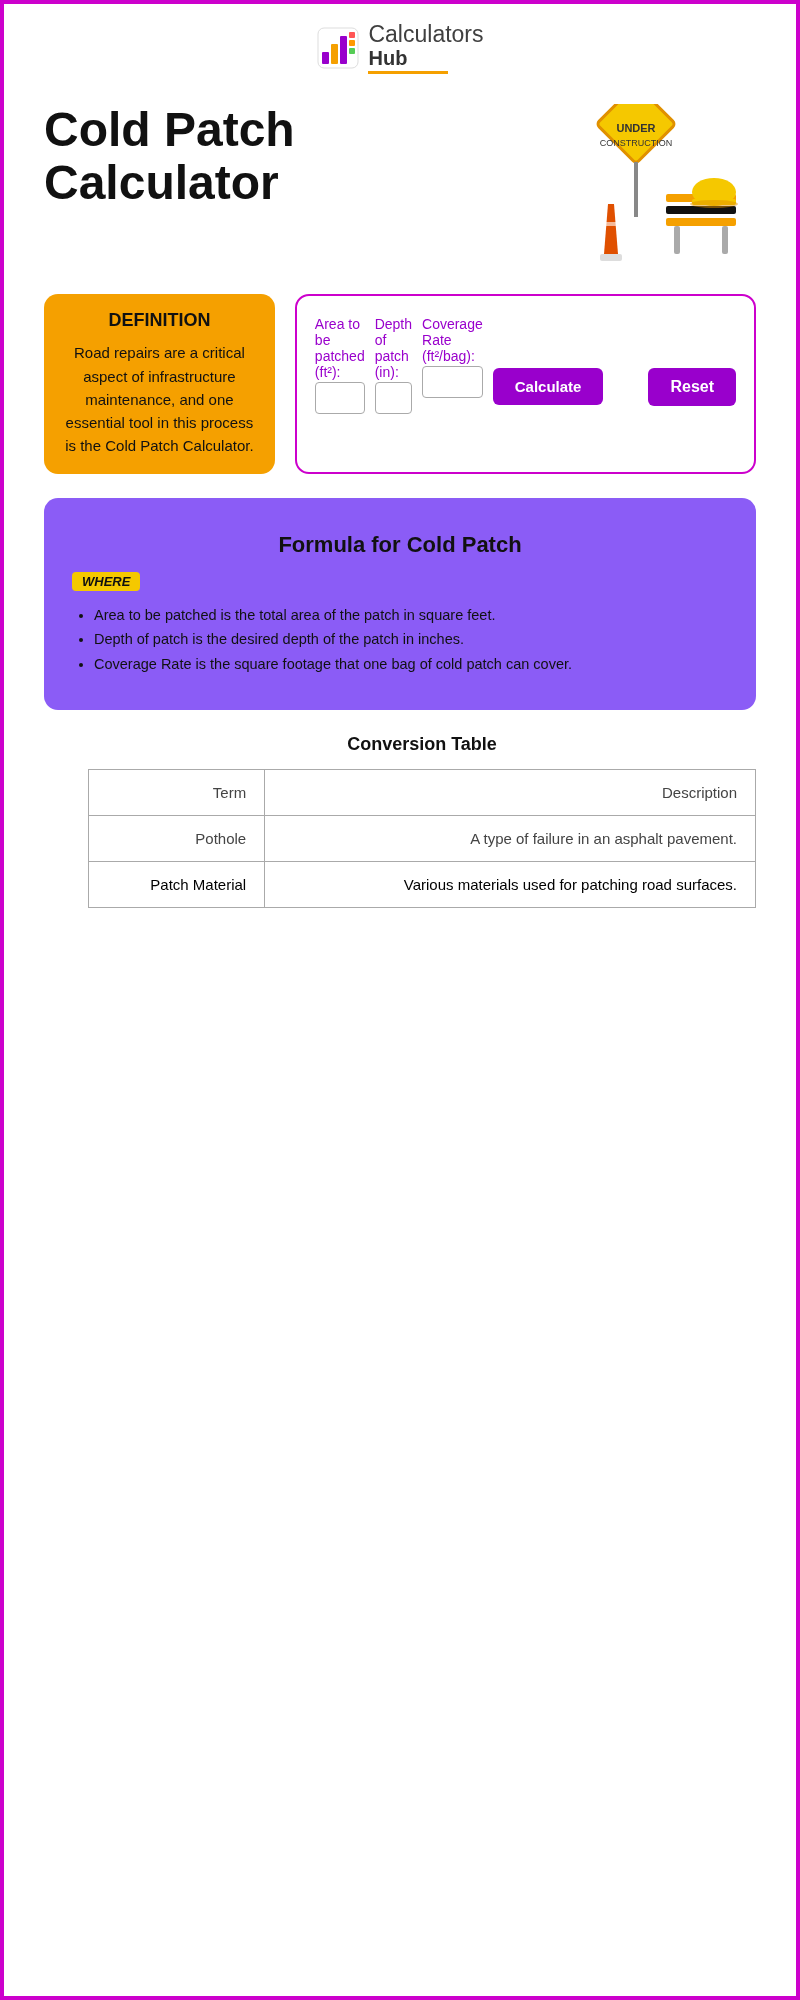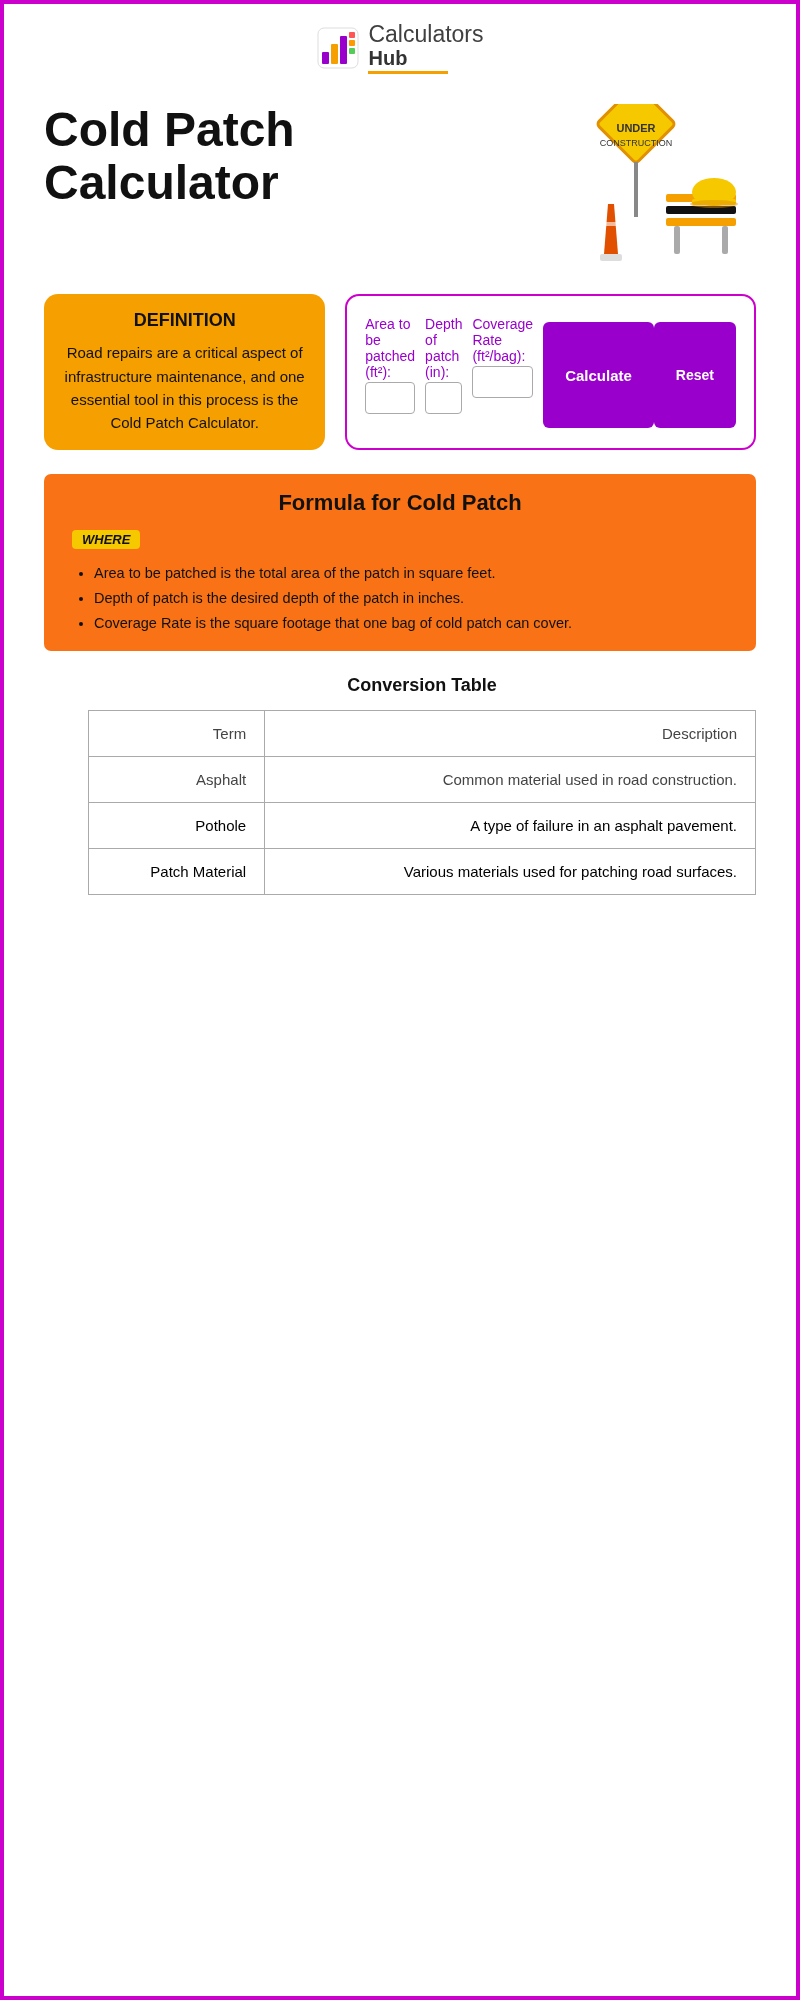--- a/index.html
+++ b/index.html
@@ -112,51 +112,53 @@
       width: 100%;
       border: 1px solid #aaa;
       border-radius: 4px;
       padding: 7px 8px;
       font-size: 14px;
       margin-bottom: 6px;
       outline: none;
     }
     .calc-buttons {
       display: flex;
-      gap: 0;
+      gap: 24px;
       margin-top: 6px;
+      align-items: center;
     }
     .btn-calculate {
       background: #9900cc;
       color: #fff;
       border: none;
       border-radius: 6px;
       padding: 10px 22px;
       font-size: 15px;
       font-weight: bold;
       cursor: pointer;
       flex: 1;
     }
     .btn-reset {
       background: #9900cc;
       color: #fff;
       border: none;
       border-radius: 6px;
       padding: 10px 22px;
-      font-size: 14px;
+      font-size: 16px;
       font-weight: bold;
       cursor: pointer;
       flex: 1;
+      margin-left: 21px;
     }
 
     
     .formula-box {
-      background: #f97316;
-      border-radius: 7px;
-      padding: 16px 28px;
+      background: #8b5cf6;
+      border-radius: 14px;
+      padding: 34px 28px;
       margin-bottom: 24px;
     }
     .formula-title {
       font-size: 22px;
       font-weight: 900;
       color: #111;
       text-align: center;
       margin-bottom: 14px;
     }
     .formula-text {
@@ -333,24 +335,20 @@
     <table class="conversion-table">
       <thead>
         <tr>
 
         <th>Term</th>
             <th>Description</th>
           </tr>
       </thead>
       <tbody>
 
-      <tr>
-            <td>Asphalt</td>
-            <td>Common material used in road construction.</td>
-          </tr>
           <tr>
             <td>Pothole</td>
             <td>A type of failure in an asphalt pavement.</td>
           </tr>
           <tr>
             <td>Patch Material</td>
             <td>Various materials used for patching road surfaces.</td>
           </tr>
         </tbody>
     </table>

